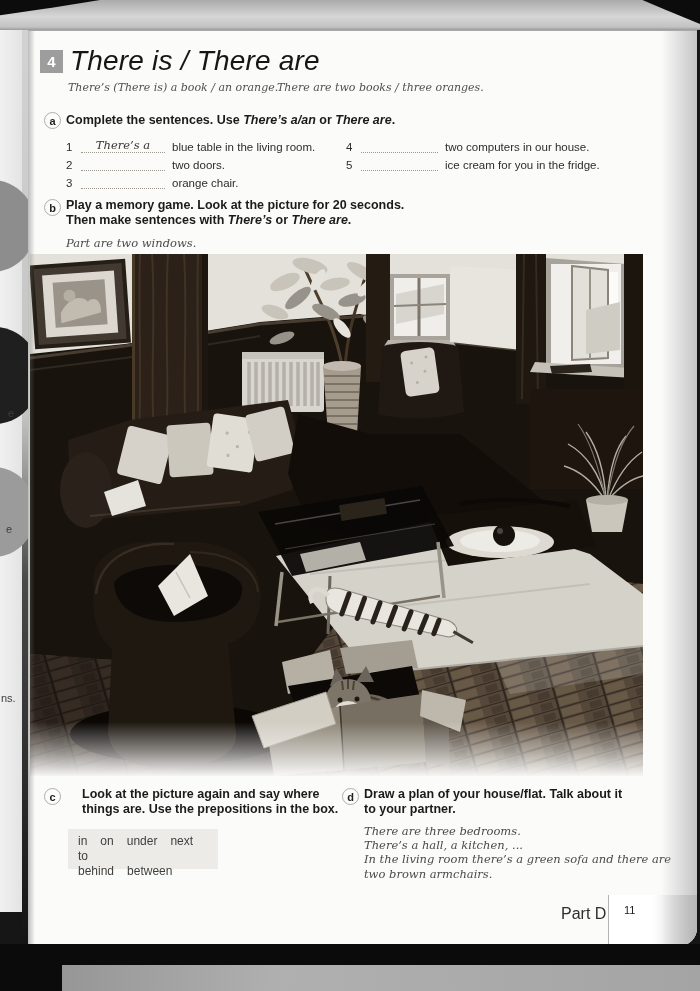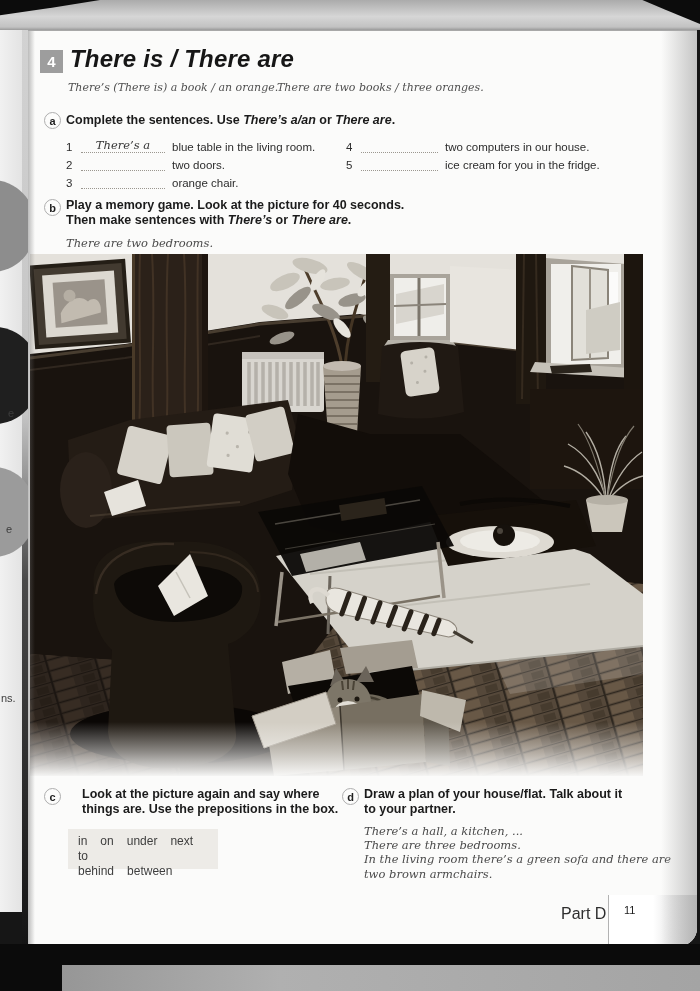--- a/index.html
+++ b/index.html
@@ -39,21 +39,21 @@
     overflow:hidden; z-index:3; }
   .page-edge-right { position:absolute; right:0; top:0; bottom:0; width:36px;
     background:linear-gradient(90deg, rgba(190,190,190,0), rgba(168,168,168,.65)); z-index:6; pointer-events:none; }
   .page-edge-left { position:absolute; left:0; top:0; bottom:0; width:7px;
     background:linear-gradient(90deg, rgba(110,110,110,.45), rgba(110,110,110,0)); z-index:6; pointer-events:none; }
 
   
   .unit-box { position:absolute; left:12px; top:19px; width:23px; height:23px;
     background:#9d9d9d; color:#ffffff; font-weight:bold; font-size:15px;
     display:flex; align-items:center; justify-content:center; }
-  .unit-title { position:absolute; left:42px; top:14px; font-size:24px; font-weight:bold;
+  .unit-title { position:absolute; left:42px; top:14px; font-size:28px; font-weight:normal;
     font-style:italic; color:#161616; letter-spacing:.2px; }
   .gram-ex { position:absolute; top:50px; font-family:"DejaVu Serif",serif; font-style:italic;
     font-size:11px; color:#4f4f4f; }
   .gx-left { left:40px; }
   .gx-right { left:249px; }
 
   
   .cl { position:absolute; width:17px; height:17px; border:1px solid #aeaeae; border-radius:50%;
     background:#fcfcfb; font-size:11px; font-weight:bold; color:#1f1f1f;
     display:flex; align-items:center; justify-content:center; }
@@ -145,24 +145,24 @@
     <span>two computers in our house.</span>
   </div>
   <div class="row" style="left:318px; top:126px;">
     <span class="num">5</span>
     <span class="ans w77"></span>
     <span>ice cream for you in the fridge.</span>
   </div>
 
   <div class="cl" style="left:16px; top:168px;">b</div>
   <div class="instr" style="left:38px; top:167px;">
-    <span>Play a memory game. Look at the picture for 40 seconds.</span><br>
+    <span>Play a memory game. Look at the picture for 20 seconds.</span><br>
     <span>Then make sentences with </span><i>There’s</i><span> or </span><i>There are</i><span>.</span>
   </div>
-  <div class="example-line" style="left:38px; top:205px;">There are two bedrooms.</div>
+  <div class="example-line" style="left:38px; top:205px;">Part are two windows.</div>
 
   <div class="photo">
     <svg width="613" height="522" viewBox="0 0 613 522">
       <defs>
         <linearGradient id="fadeWhite" x1="0" y1="0" x2="0" y2="1">
           <stop offset="0%" stop-color="#fbfbfa" stop-opacity="0"></stop>
           <stop offset="55%" stop-color="#fbfbfa" stop-opacity="0.5"></stop>
           <stop offset="100%" stop-color="#fbfbfa" stop-opacity="0.97"></stop>
         </linearGradient>
         <pattern id="planks" width="48" height="11" patternUnits="userSpaceOnUse" patternTransform="rotate(-16)">
@@ -457,22 +457,22 @@
       <span>behind</span><span>between</span>
     </div>
   </div>
 
   <div class="cl" style="left:314px; top:757px;">d</div>
   <div class="instr" style="left:336px; top:756px;">
     <span>Draw a plan of your house/flat. Talk about it</span><br>
     <span>to your partner.</span>
   </div>
   <div class="d-examples">
+    <div>There are three bedrooms.</div>
     <div>There’s a hall, a kitchen, ...</div>
-    <div>There are three bedrooms.</div>
     <div>In the living room there’s a green sofa and there are</div>
     <div>two brown armchairs.</div>
   </div>
 
   <div class="part-label">Part D</div>
   <div class="page-tab">
     <div class="page-num">11</div>
   </div>
 
   <div class="page-edge-right"></div>

